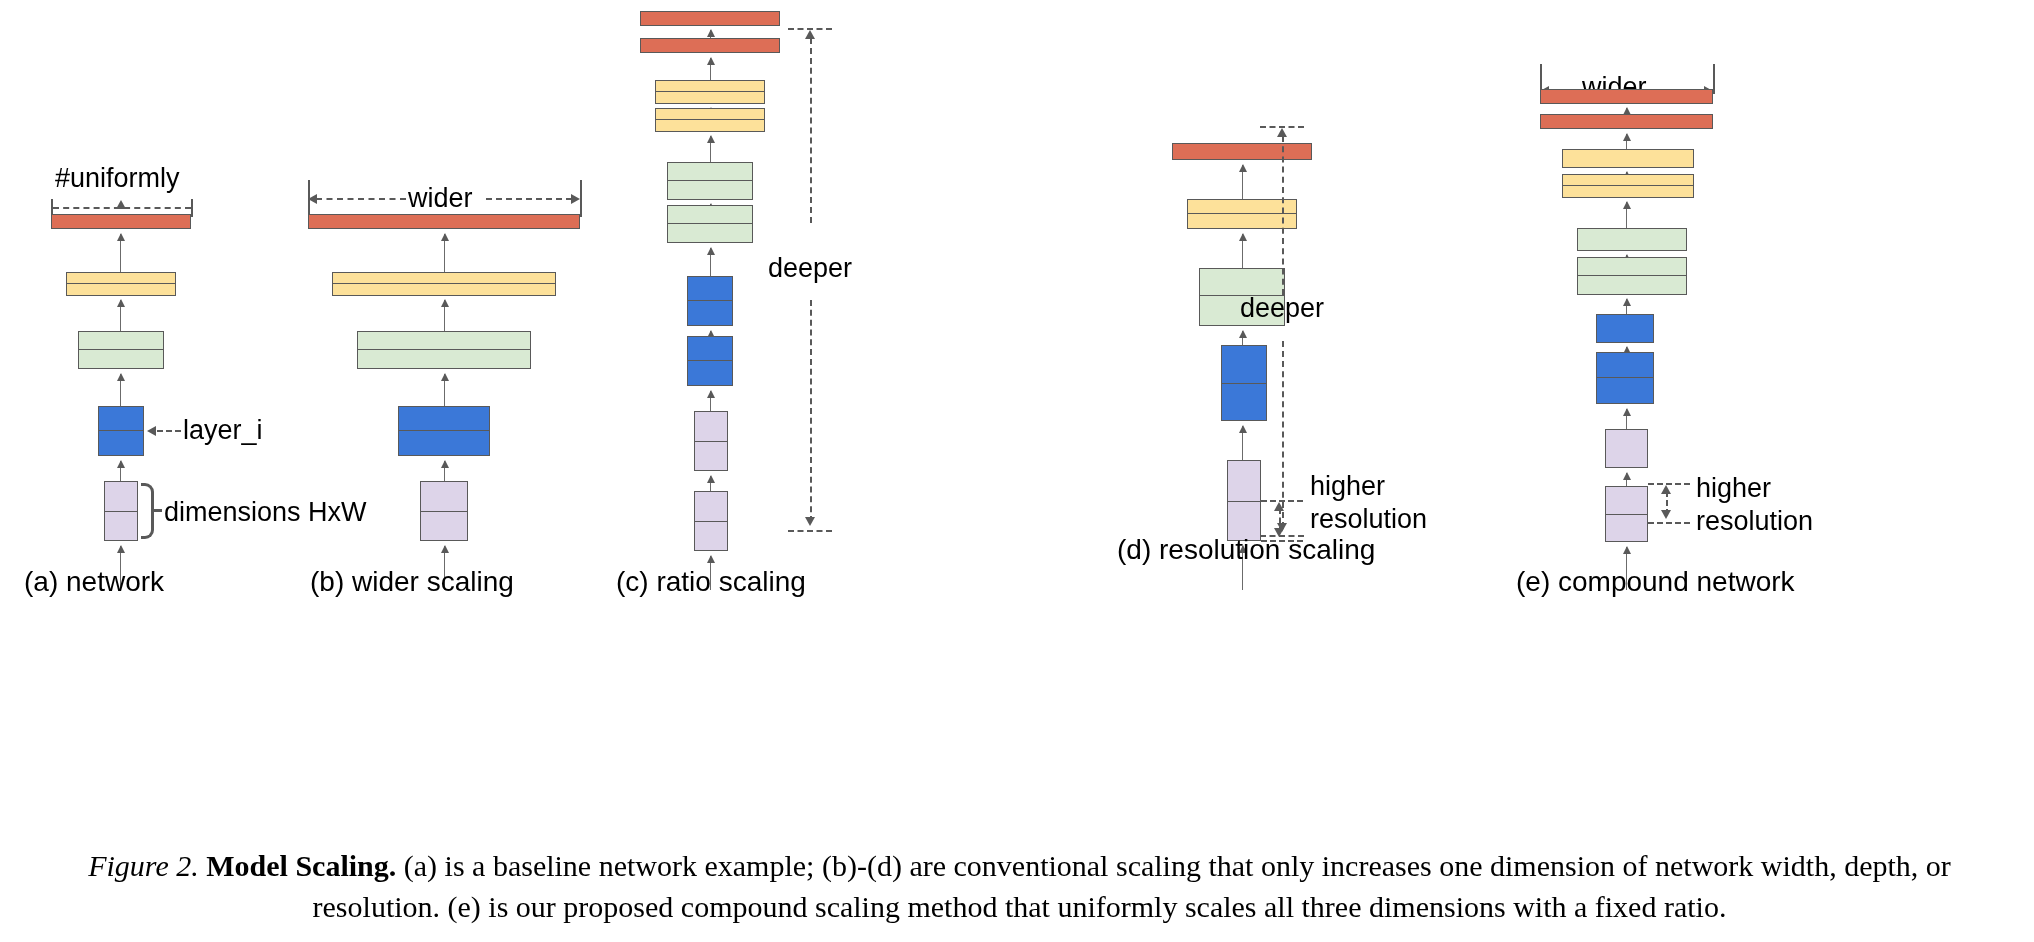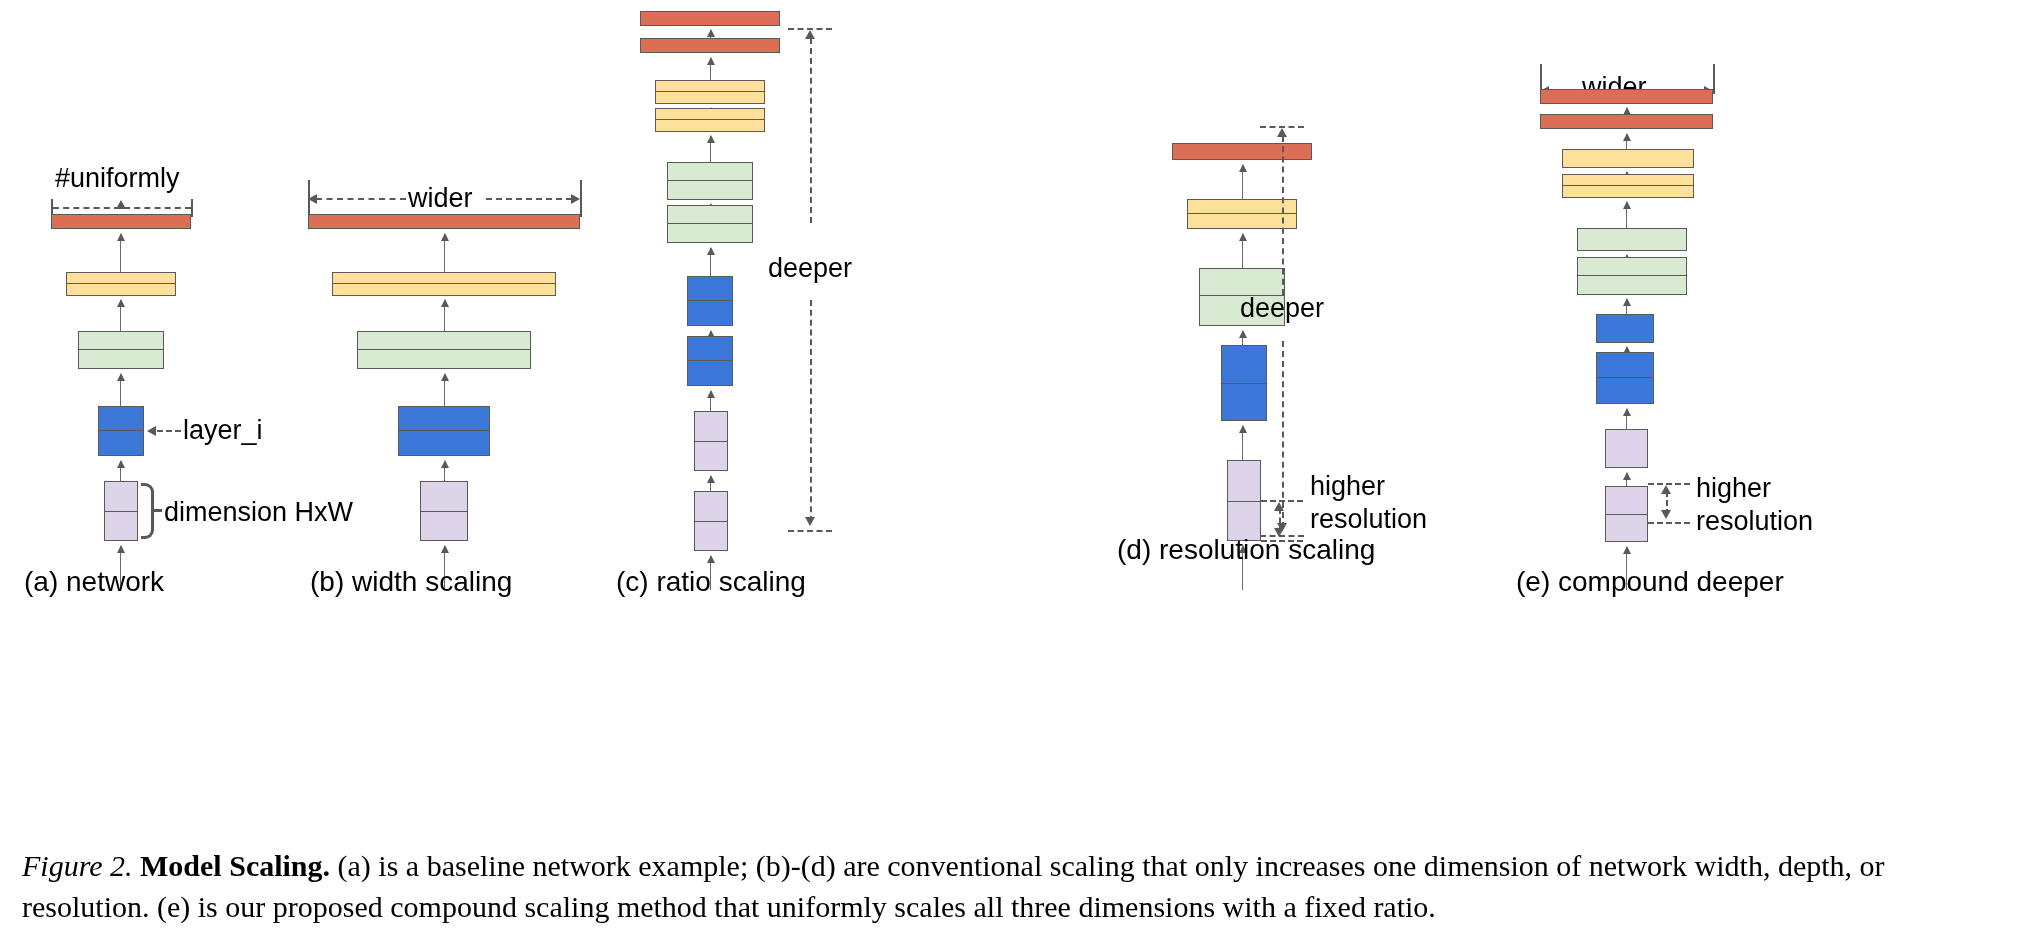--- a/index.html
+++ b/index.html
@@ -119,21 +119,21 @@
   
   #caption {
     position: absolute;
     left: 22px;
     top: 845px;
     width: 1995px;
     font-family: "Liberation Serif", serif;
     font-size: 30px;
     line-height: 41px;
     color: #000;
-    text-align: left;
+    text-align: center;
   }
   #caption .fig-no { font-style: italic; }
   #caption .fig-bold { font-weight: bold; }
 </style>
 </head>
 <body>
 
 <div id="figure">
 
   <div class="abs" style="left:0;top:0;width:300px;height:800px;">
@@ -167,21 +167,21 @@
     <div class="lbl" style="left:183px;top:415px;">layer_i</div>
 
     <div class="arrow-up" style="left:120px;top:461px;height:22px;"></div>
 
     <div class="blk c-purple" style="left:104px;top:481px;width:34px;height:60px;">
       <div class="div-line" style="top:29px;"></div>
     </div>
 
     <div class="brace" style="left:141px;top:483px;height:56px;"></div>
     <div class="brace-nub" style="left:152px;top:509px;"></div>
-    <div class="lbl" style="left:164px;top:497px;">dimension HxW</div>
+    <div class="lbl" style="left:164px;top:497px;">dimensions HxW</div>
 
     <div class="arrow-up" style="left:120px;top:546px;height:44px;"></div>
 
     <div class="lbl panel-title" style="left:24px;top:566px;">(a) network</div>
   </div>
 
   <div class="abs" style="left:300px;top:0;width:320px;height:800px;">
 
     <div class="tick-v" style="left:8px;top:180px;height:37px;"></div>
     <div class="tick-v" style="left:280px;top:180px;height:37px;"></div>
@@ -207,21 +207,21 @@
     <div class="blk c-blue" style="left:98px;top:406px;width:92px;height:50px;">
       <div class="div-line" style="top:23px;"></div>
     </div>
     <div class="arrow-up" style="left:144px;top:461px;height:22px;"></div>
 
     <div class="blk c-purple" style="left:120px;top:481px;width:48px;height:60px;">
       <div class="div-line" style="top:29px;"></div>
     </div>
     <div class="arrow-up" style="left:144px;top:546px;height:44px;"></div>
 
-    <div class="lbl panel-title" style="left:10px;top:566px;">(b) width scaling</div>
+    <div class="lbl panel-title" style="left:10px;top:566px;">(b) wider scaling</div>
   </div>
 
   <div class="abs" style="left:620px;top:0;width:320px;height:800px;">
 
     <div class="blk c-red" style="left:20px;top:11px;width:140px;height:15px;"></div>
     <div class="arrow-up" style="left:90px;top:30px;height:16px;"></div>
     <div class="blk c-red" style="left:20px;top:38px;width:140px;height:15px;"></div>
     <div class="arrow-up" style="left:90px;top:58px;height:25px;"></div>
 
     <div class="blk c-yellow" style="left:35px;top:80px;width:110px;height:24px;">
@@ -359,20 +359,20 @@
     <div class="lbl" style="left:-60px;top:293px;">deeper</div>
 
     <div class="dash-h" style="left:348px;top:483px;width:42px;"></div>
     <div class="head-up" style="left:361px;top:485px;"></div>
     <div class="dash-v" style="left:366px;top:491px;height:24px;"></div>
     <div class="head-down" style="left:361px;top:510px;"></div>
     <div class="dash-h" style="left:348px;top:522px;width:42px;"></div>
     <div class="lbl" style="left:396px;top:473px;">higher</div>
     <div class="lbl" style="left:396px;top:506px;">resolution</div>
 
-    <div class="lbl panel-title" style="left:216px;top:566px;">(e) compound deeper</div>
+    <div class="lbl panel-title" style="left:216px;top:566px;">(e) compound network</div>
   </div>
 
   <div id="caption">
     <span class="fig-no">Figure 2.</span><span> </span><span class="fig-bold">Model Scaling.</span><span> (a) is a baseline network example; (b)-(d) are conventional scaling that only increases one dimension of network width, depth, or resolution. (e) is our proposed compound scaling method that uniformly scales all three dimensions with a fixed ratio.</span>
   </div>
 
 </div>
 
 </body></html>

